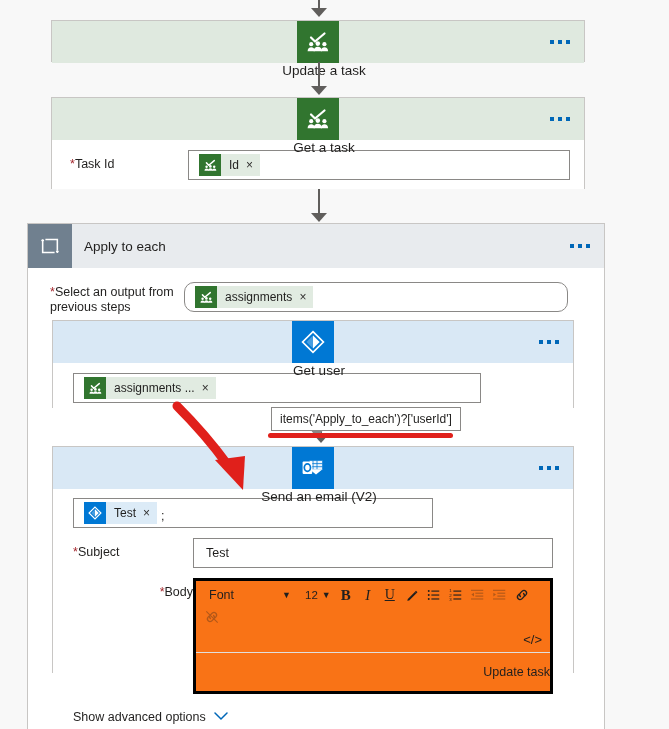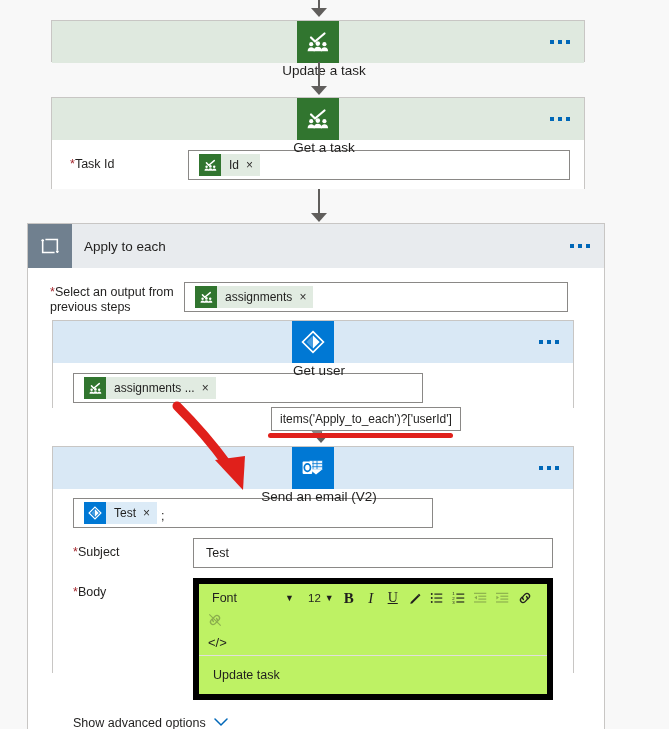--- a/index.html
+++ b/index.html
@@ -79,21 +79,21 @@
     display: inline-flex; align-items: center;
     height: 22px; background: #e1ebe1; margin-left: 10px;
   }
   .chip.bluechip { background: #dcebf7; }
   .chip-ic { width: 22px; height: 22px; display: flex; align-items: center; justify-content: center; }
   .chip-label { font-size: 12px; color: #201f1e; padding: 0 7px 0 8px; white-space: nowrap; }
   .chip-x { font-size: 12px; color: #323130; padding-right: 7px; cursor: pointer; line-height: 1; }
   .semi { font-size: 12.5px; color: #201f1e; margin-left: 4px; padding-top: 5px; }
 
   
-  .rte { border: 6px solid #000000; background: #bef264; }
+  .rte { border: 3px solid #000000; background: #f97316; }
   .rte-toolbar {
     border-bottom: 1px solid #e1dfdd;
     padding: 3px 5px 2px 5px;
     display: flex; flex-wrap: wrap; align-items: center;
   }
   .rte-select {
     display: inline-flex; align-items: center; justify-content: space-between;
     height: 22px; font-size: 12.5px; color: #201f1e;
     padding: 0 6px 0 8px; min-width: 96px;
   }
@@ -244,21 +244,21 @@
           <i></i>
       </div>
     </div>
 
     <div class="card-body" style="height:461px; background:#fff;">
 
       <div class="field-row" style="padding:14px 0 8px 22px;">
         <div class="field-label" style="width:134px; padding-top:3px;">
           <span class="req">*</span><span>Select an output from previous steps</span>
         </div>
-        <div class="field-input" style="width:384px;">
+        <div class="field-input" style="width:384px;border-radius:10px;">
           <span class="chip">
             <span class="chip-ic ic-green">
               <svg width="15" height="15" viewBox="0 0 26 26">
                 <path d="M6 8.5 L10 12.5 L19.5 4.5" stroke="#ffffff" stroke-width="2.6" fill="none" stroke-linecap="round" stroke-linejoin="round"></path>
                 <circle cx="6.2" cy="15.2" r="2.1" fill="#ffffff"></circle>
                 <circle cx="12.8" cy="14.6" r="2.3" fill="#ffffff"></circle>
                 <circle cx="19.4" cy="15.2" r="2.1" fill="#ffffff"></circle>
                 <path d="M2.6 22.2c0-2.4 1.6-3.9 3.6-3.9s3.6 1.5 3.6 3.9z" fill="#ffffff"></path>
                 <path d="M8.6 22.2c0-2.7 1.8-4.4 4.2-4.4s4.2 1.7 4.2 4.4z" fill="#ffffff"></path>
                 <path d="M15.9 22.2c0-2.4 1.6-3.9 3.6-3.9s3.6 1.5 3.6 3.9z" fill="#ffffff"></path>
@@ -281,21 +281,21 @@
           </div>
           <div class="card-title">Get user</div>
           <div class="ellipsis-menu">
             <i></i>
               <i></i>
               <i></i>
           </div>
         </div>
         <div class="card-body">
           <div class="field-row" style="padding:10px 0 9px 20px;">
-            <div class="field-input" style="width:350px;text-align:right;">
+            <div class="field-input" style="width:408px;text-align:right;">
               <span class="chip">
                 <span class="chip-ic ic-green">
                   <svg width="15" height="15" viewBox="0 0 26 26">
                     <path d="M6 8.5 L10 12.5 L19.5 4.5" stroke="#ffffff" stroke-width="2.6" fill="none" stroke-linecap="round" stroke-linejoin="round"></path>
                     <circle cx="6.2" cy="15.2" r="2.1" fill="#ffffff"></circle>
                     <circle cx="12.8" cy="14.6" r="2.3" fill="#ffffff"></circle>
                     <circle cx="19.4" cy="15.2" r="2.1" fill="#ffffff"></circle>
                     <path d="M2.6 22.2c0-2.4 1.6-3.9 3.6-3.9s3.6 1.5 3.6 3.9z" fill="#ffffff"></path>
                     <path d="M8.6 22.2c0-2.7 1.8-4.4 4.2-4.4s4.2 1.7 4.2 4.4z" fill="#ffffff"></path>
                     <path d="M15.9 22.2c0-2.4 1.6-3.9 3.6-3.9s3.6 1.5 3.6 3.9z" fill="#ffffff"></path>
@@ -355,21 +355,21 @@
 
           <div class="field-row" style="padding:8px 0 2px 20px;">
             <div class="field-label" style="width:120px;">
               <span class="req">*</span><span>Subject</span>
             </div>
             <div class="field-input plain" style="width:360px;">
               <span>Test</span>
             </div>
           </div>
 
-          <div class="field-row" style="padding:8px 0 0 20px;">
+          <div class="field-row" style="padding:8px 0 0 20px;text-align:right;">
             <div class="field-label" style="width:120px;">
               <span class="req">*</span><span>Body</span>
             </div>
             <div class="rte" style="width:360px;">
               <div class="rte-toolbar">
                 <div class="rte-select">
                   <span>Font</span>
                   <span class="car">▼</span>
                 </div>
                 <div class="rte-size">

